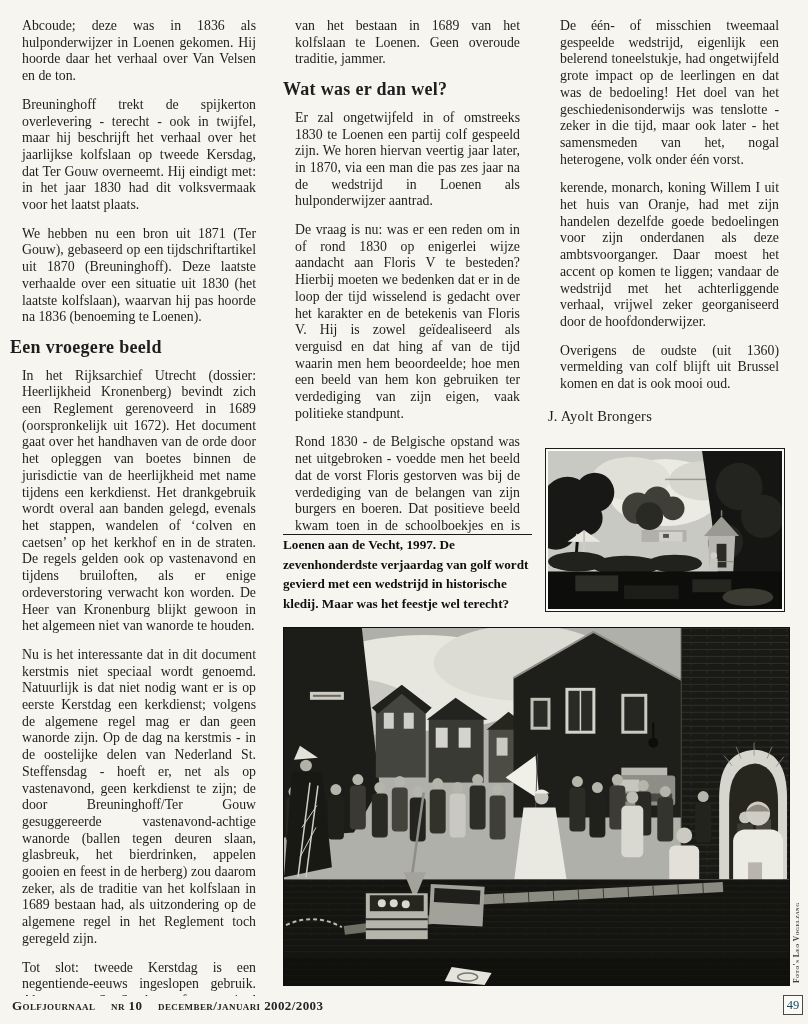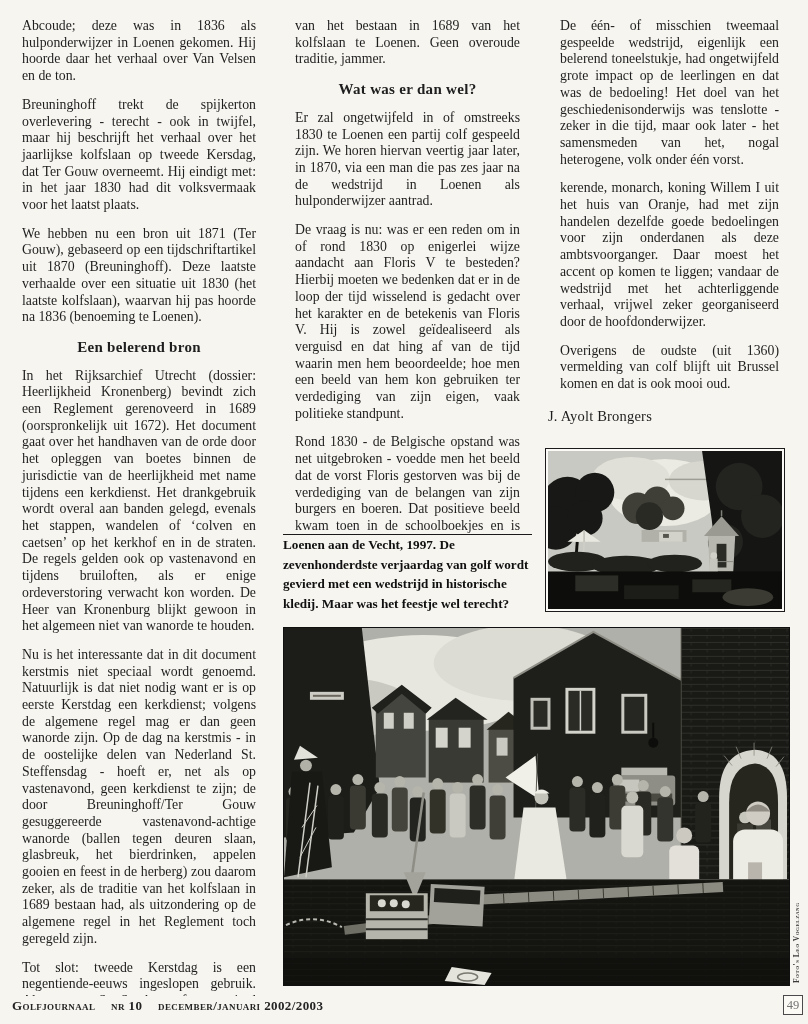--- a/index.html
+++ b/index.html
@@ -18,24 +18,24 @@
     text-align: justify;
     font-size: 13.8px;
     line-height: 16.7px;
     overflow: hidden;
   }
   #col1 { left: 10px;  width: 258px; height: 990px; }
   #col2 { left: 283px; width: 249px; height: 528px; }
   #col3 { left: 548px; width: 243px; height: 442px; }
   .col p { margin: 12px; }
   .section-heading {
-    font-size: 15px;
+    font-size: 18px;
     font-weight: bold;
     margin: 13px 0 4px 0;
-    text-align: center;
+    text-align: left;
     letter-spacing: 0.3px;
   }
   .author {
     font-weight: normal;
     font-size: 14.5px;
     margin-top: 15px;
     text-align: left;
     letter-spacing: 0.2px;
   }
   .caption-block {
@@ -82,31 +82,31 @@
   .footer .seg { margin-right: 12px; }
   .page-number {
     position: absolute;
     left: 783px; top: 995px;
     width: 20px; height: 20px;
     border: 1px solid #4a4a4a;
     background: #fbfaf5;
     text-align: center;
     font-size: 12.5px;
     line-height: 19px;
-    color: #737373;
+    color: #0c4a6e;
   }
 </style>
 </head>
 <body>
 
 <div class="col" id="col1">
   <p>Abcoude; deze was in 1836 als hulponderwijzer in Loenen gekomen. Hij hoorde daar het verhaal over Van Velsen en de ton.</p>
   <p>Breuninghoff trekt de spijkerton overlevering - terecht - ook in twijfel, maar hij beschrijft het verhaal over het jaarlijkse kolfslaan op tweede Kersdag, dat Ter Gouw overneemt. Hij eindigt met: in het jaar 1830 had dit volksvermaak voor het laatst plaats.</p>
   <p>We hebben nu een bron uit 1871 (Ter Gouw), gebaseerd op een tijdschriftartikel uit 1870 (Breuninghoff). Deze laatste verhaalde over een situatie uit 1830 (het laatste kolfslaan), waarvan hij pas hoorde na 1836 (benoeming te Loenen).</p>
-  <div class="section-heading">Een belerend bron</div>
+  <div class="section-heading">Een vroegere beeld</div>
   <p>In het Rijksarchief Utrecht (dossier: Heerlijkheid Kronenberg) bevindt zich een Reglement gerenoveerd in 1689 (oorspronkelijk uit 1672). Het document gaat over het handhaven van de orde door het opleggen van boetes binnen de jurisdictie van de heerlijkheid met name tijdens een kerkdienst. Het drankgebruik wordt overal aan banden gelegd, evenals het stappen, wandelen of ‘colven en caetsen’ op het kerkhof en in de straten. De regels gelden ook op vastenavond en tijdens bruiloften, als er enige ordeverstoring verwacht kon worden. De Heer van Kronenburg blijkt gewoon in het algemeen niet van wanorde te houden.</p>
   <p>Nu is het interessante dat in dit document kerstmis niet speciaal wordt genoemd. Natuurlijk is dat niet nodig want er is op eerste Kerstdag een kerkdienst; volgens de algemene regel mag er dan geen wanorde zijn. Op de dag na kerstmis - in de oostelijke delen van Nederland St. Steffensdag - hoeft er, net als op vastenavond, geen kerkdienst te zijn; de door Breuninghoff/Ter Gouw gesuggereerde vastenavond-achtige wanorde (ballen tegen deuren slaan, glasbreuk, het bierdrinken, appelen gooien en feest in de herberg) zou daarom zeker, als de traditie van het kolfslaan in 1689 bestaan had, als uitzondering op de algemene regel in het Reglement toch geregeld zijn.</p>
   <p>Tot slot: tweede Kerstdag is een negentiende-eeuws ingeslopen gebruik. Als er geen St. Stephanus-feest gevierd werd, en dat was in protestantse gebieden het geval, dan was het tot in de negentiende eeuw een gewone werkdag. Al met al: geen middeleeuwse vermeldingen, noch een suggestie</p>
 </div>
 
 <div class="col" id="col2">
   <p>van het bestaan in 1689 van het kolfslaan te Loenen. Geen overoude traditie, jammer.</p>
   <div class="section-heading">Wat was er dan wel?</div>
   <p>Er zal ongetwijfeld in of omstreeks 1830 te Loenen een partij colf gespeeld zijn. We horen hiervan veertig jaar later, in 1870, via een man die pas zes jaar na de wedstrijd in Loenen als hulponderwijzer aantrad.</p>
   <p>De vraag is nu: was er een reden om in of rond 1830 op enigerlei wijze aandacht aan Floris V te besteden? Hierbij moeten we bedenken dat er in de loop der tijd wisselend is gedacht over het karakter en de betekenis van Floris V. Hij is zowel geïdealiseerd als verguisd en dat hing af van de tijd waarin men hem beoordeelde; hoe men een beeld van hem kon gebruiken ter verdediging van zijn eigen, vaak politieke standpunt.</p>

